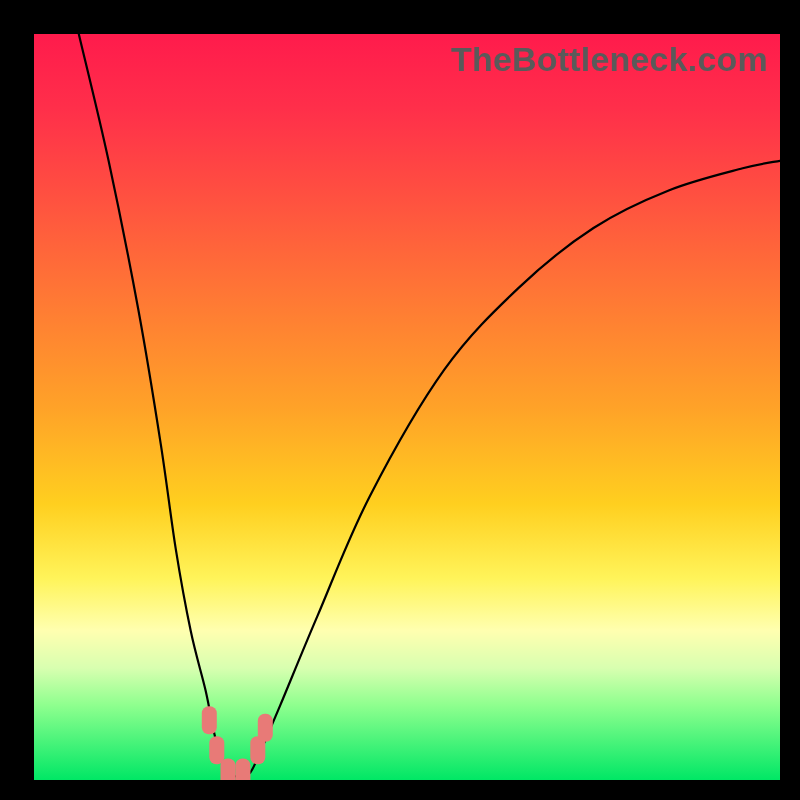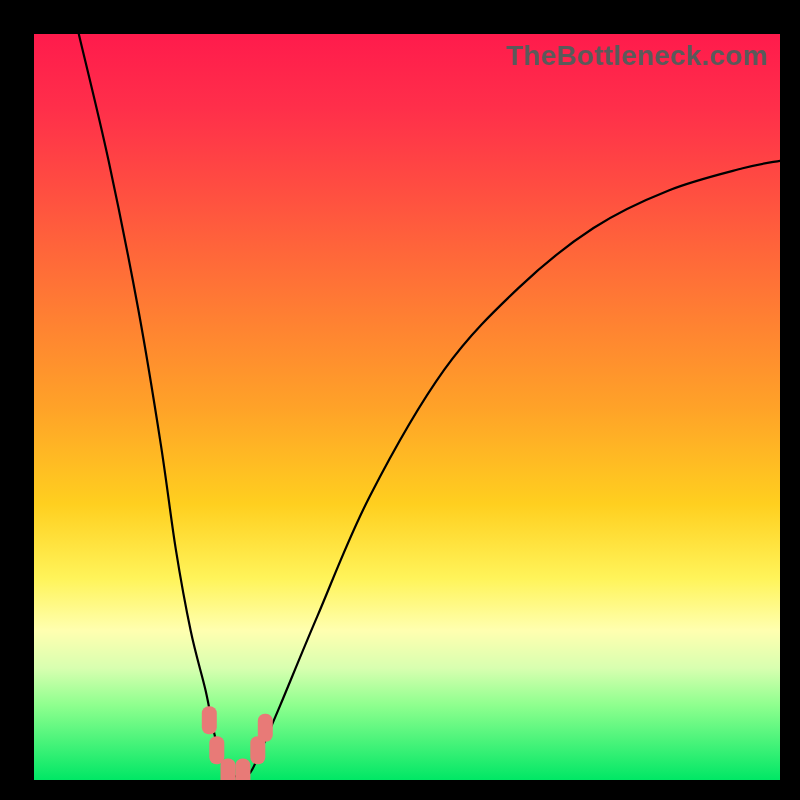--- a/index.html
+++ b/index.html
@@ -34,21 +34,21 @@
       #d8ffb0 85%,
       #8eff8e 90%,
       #00e765 100%
     );
   }
   .watermark {
     position: absolute;
     top: 6px;
     right: 12px;
     font-family: Arial, Helvetica, sans-serif;
-    font-size: 28px;
+    font-size: 34px;
     font-weight: 600;
     color: #5a5a5a;
     letter-spacing: 0.2px;
     user-select: none;
   }
   svg.curve {
     position: absolute;
     left: 0;
     top: 0;
     width: 746px;

